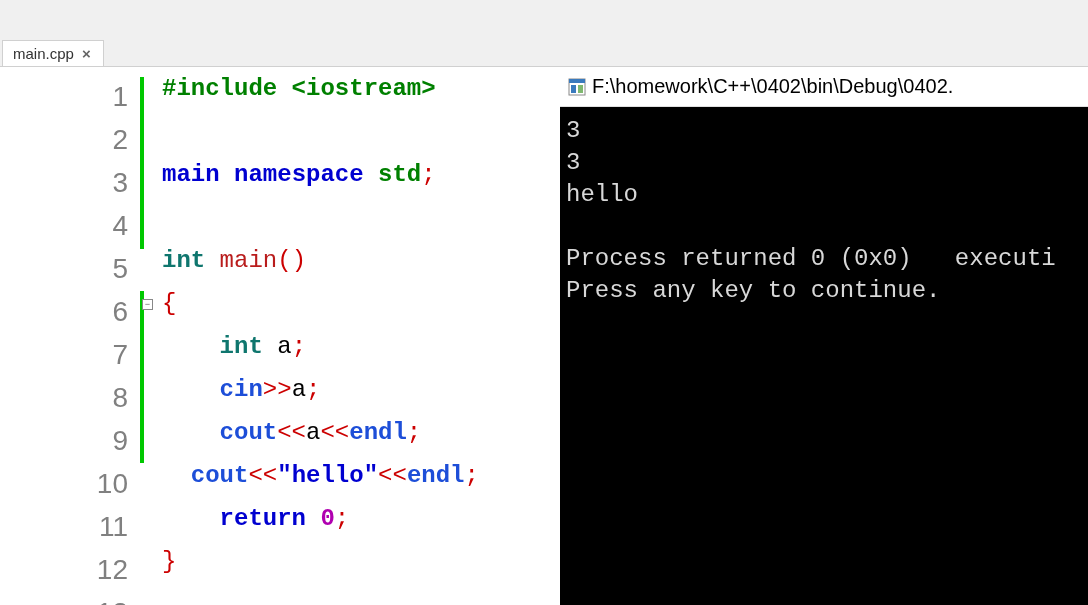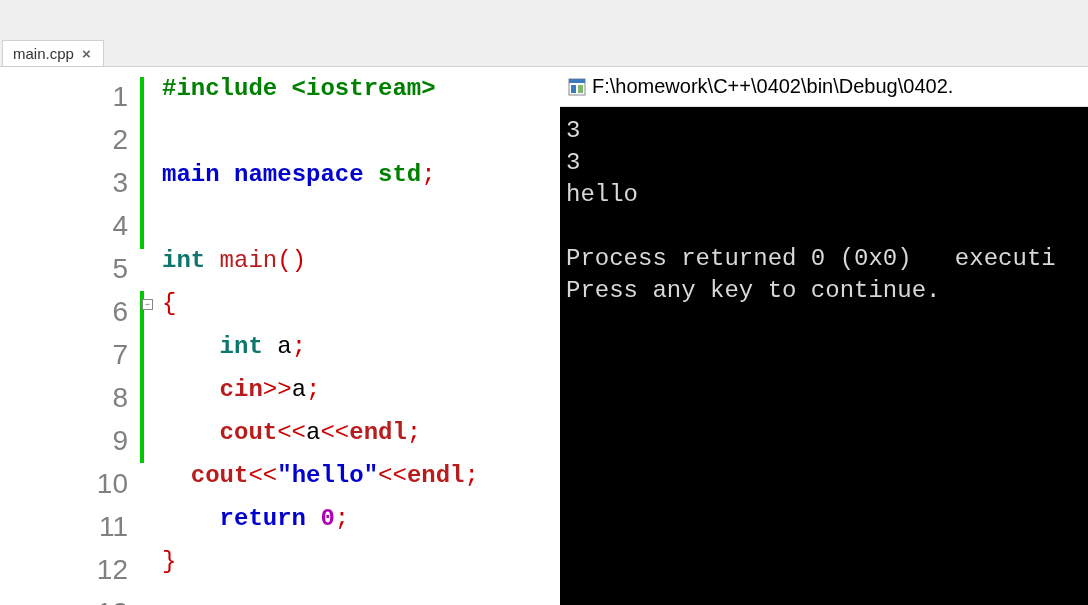--- a/index.html
+++ b/index.html
@@ -118,21 +118,21 @@
       white-space: pre;
     }
     .tok-preproc { color: #008000; }
     .tok-keyword { color: #0000d0; }
     .tok-type { color: #0f766e; text-align: center; }
     .tok-ident { color: #000000; font-weight: normal; }
     .tok-func { color: #b91c1c; font-weight: normal; }
     .tok-punct { color: #cc0000; font-weight: normal; }
     .tok-brace { color: #cc0000; font-weight: normal; }
     .tok-std { color: #008000; }
-    .tok-io { color: #b91c1c; }
+    .tok-io { color: #1d4ed8; }
     .tok-string { color: #0000d0; }
     .tok-number { color: #b000b0; }
     .console-pane {
       flex: 1;
       display: flex;
       flex-direction: column;
       background: #701a75;
     }
     .console-titlebar {
       height: 40px;

